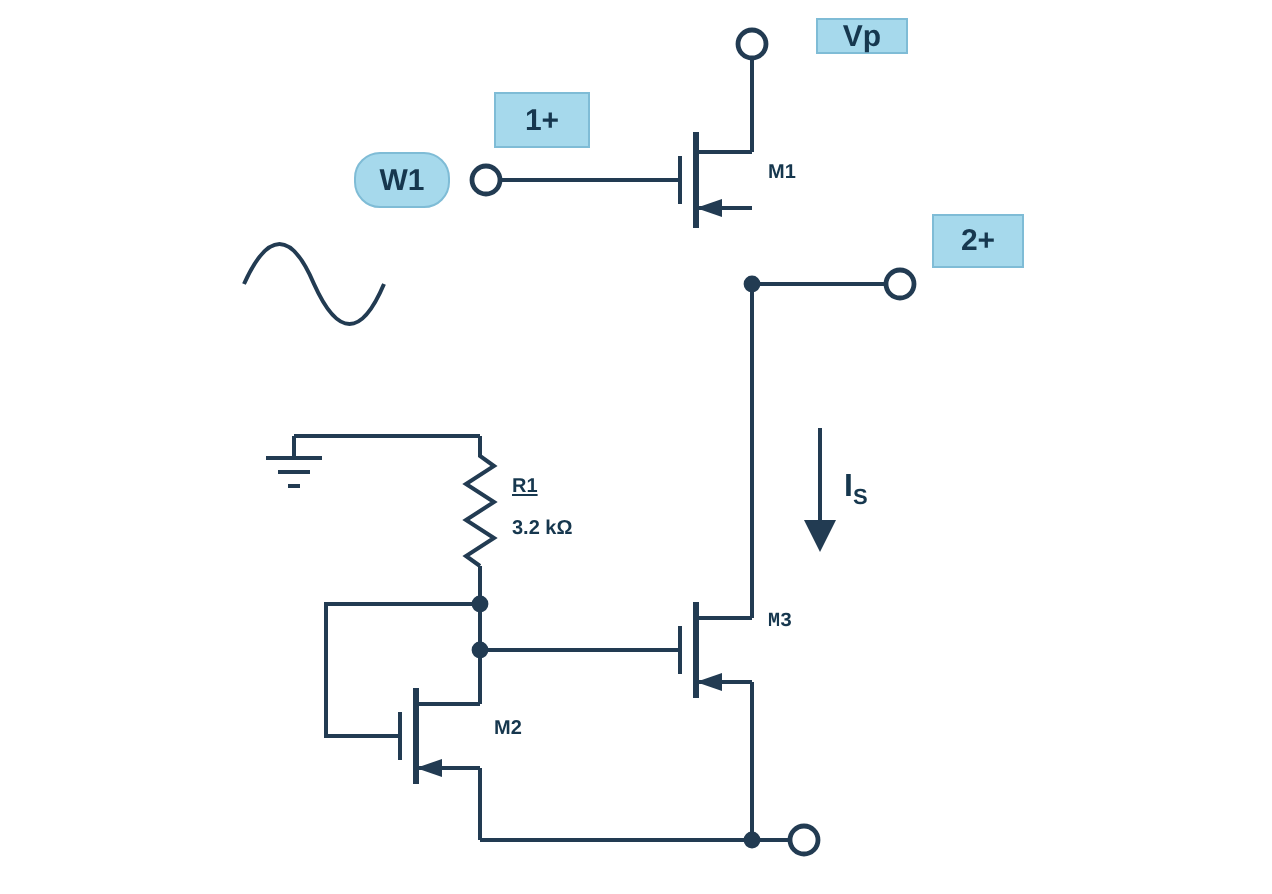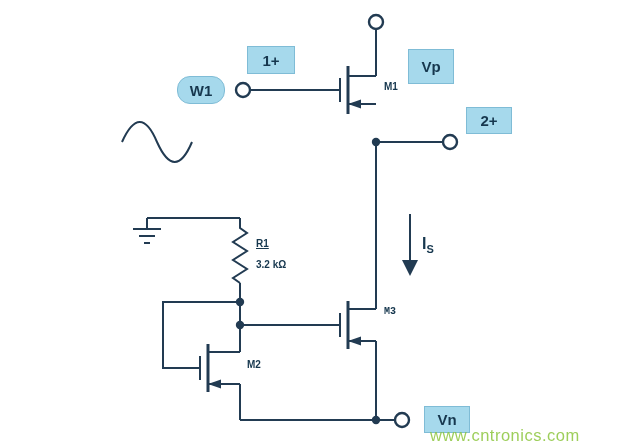--- a/index.html
+++ b/index.html
@@ -96,31 +96,29 @@
     </g>
 
     <g>
       <circle class="term" cx="376" cy="22" r="7"></circle>
       <circle class="term" cx="243" cy="90" r="7"></circle>
       <circle class="term" cx="450" cy="142" r="7"></circle>
       <circle class="term" cx="402" cy="420" r="7"></circle>
     </g>
   </svg>
 
-  <div class="tag" style="left:408px; top:9px;   width:46px; height:35px;margin-top:40px;">Vp</div>
+  <div class="tag" style="left:408px; top:9px;   width:46px; height:18px;">Vp</div>
   <div class="tag" style="left:247px; top:46px;  width:48px; height:28px;">1+</div>
   <div class="tag" style="left:177px; top:76px;  width:48px; height:28px;border-radius:13px;">W1</div>
   <div class="tag" style="left:466px; top:107px; width:46px; height:27px;">2+</div>
-  <div class="tag" style="left:424px; top:406px; width:46px; height:27px;">Vn</div>
 
   <div class="lbl" style="left:384px; top:81px;">M1</div>
   <div class="lbl" style="left:384px; top:306px;font-family:Liberation Mono, monospace;">M3</div>
   <div class="lbl" style="left:247px; top:359px;">M2</div>
   <div class="lbl" style="left:256px; top:238px;text-decoration:underline;">R1</div>
   <div class="lbl" style="left:256px; top:259px;">3.2 kΩ</div>
 
   <div class="lbl" style="left:422px; top:235px; font-size:16px;">
     <span>I</span><sub>S</sub>
   </div>
 
-  <div class="watermark" style="left:430px; top:426px;">www.cntronics.com</div>
 
 </div>
 
 </body></html>

